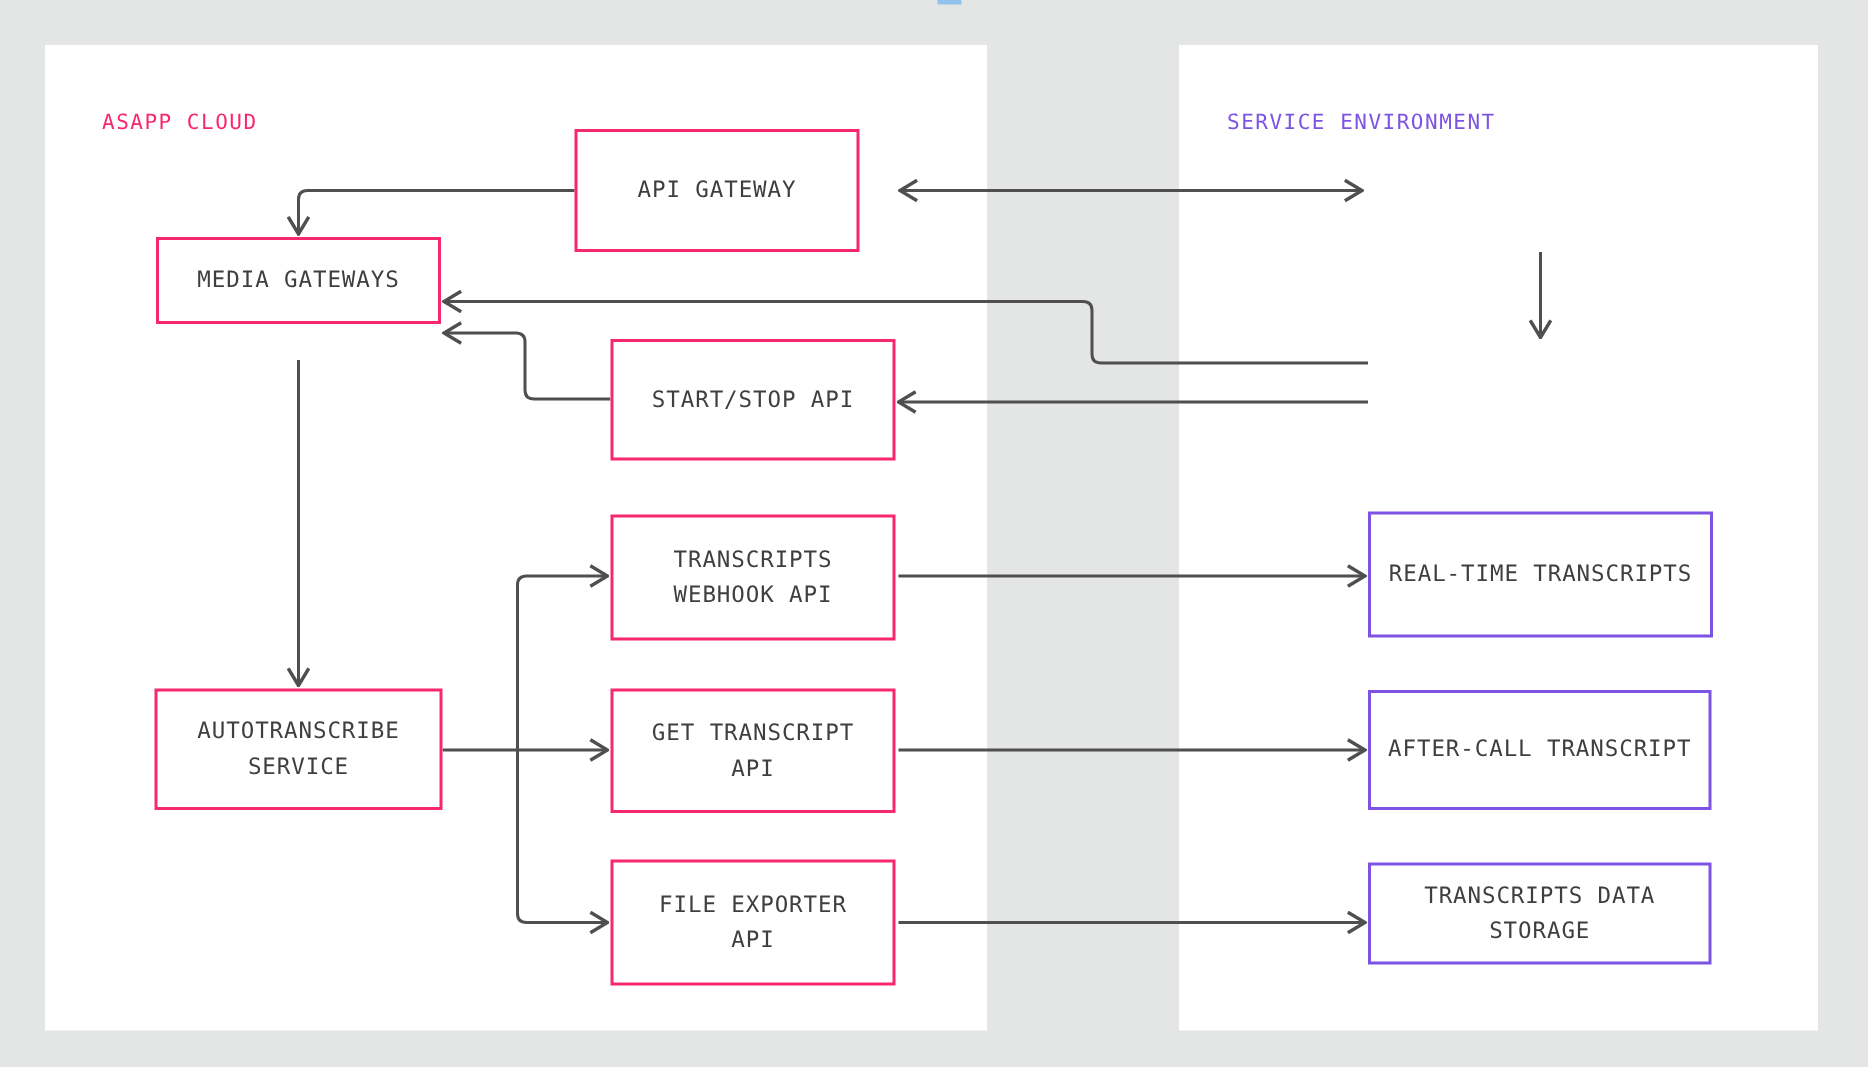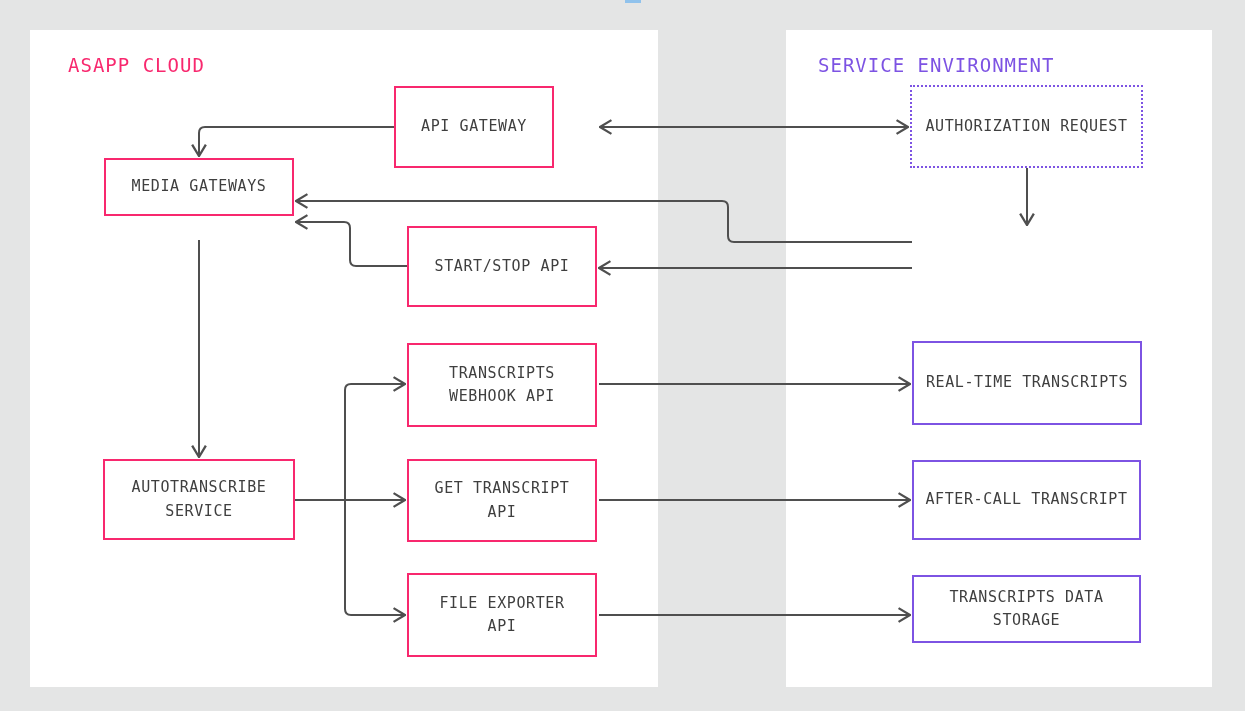--- a/index.html
+++ b/index.html
@@ -7,21 +7,21 @@
     --purple:#7d53e3;
     --line:#4f4f4f;
     --ink:#3f3f3f;
     --bg:#e4e5e5;
     --panel:#ffffff;
   }
   html,body{margin:0;padding:0;}
   body{background:var(--bg);font-family:"DejaVu Sans Mono","Liberation Mono",monospace;}
   .canvas{position:relative;width:1245px;height:711px;background:var(--bg);overflow:hidden;}
   .panel{position:absolute;background:var(--panel);}
-  .region-label{position:absolute;font-size:19px;letter-spacing:1px;white-space:nowrap;}
+  .region-label{position:absolute;font-size:14px;letter-spacing:1px;white-space:nowrap;margin-top:20px;}
   .region-label.pink{color:var(--pink);}
   .region-label.purple{color:var(--purple);}
   .node{
     position:absolute;box-sizing:border-box;background:#fff;
     border:2px solid var(--pink);
     display:flex;align-items:center;justify-content:center;
     text-align:center;color:var(--ink);font-size:15px;letter-spacing:.6px;
     line-height:1.55;white-space:pre-line;
   }
   .node--purple{border-color:var(--purple);}
@@ -61,21 +61,21 @@
     <path d="M 407 266 H 356 Q 350 266 350 260 V 228 Q 350 222 344 222 H 296" marker-end="url(#arrowE)"></path>
     <path d="M 199 240 V 457" marker-end="url(#arrowE)"></path>
     <path d="M 295 500 H 405" marker-end="url(#arrowE)"></path>
     <path d="M 345 500 V 390 Q 345 384 351 384 H 405" marker-end="url(#arrowE)"></path>
     <path d="M 345 500 V 609 Q 345 615 351 615 H 405" marker-end="url(#arrowE)"></path>
     <path d="M 599 384 H 910" marker-end="url(#arrowE)"></path>
     <path d="M 599 500 H 910" marker-end="url(#arrowE)"></path>
     <path d="M 599 615 H 910" marker-end="url(#arrowE)"></path>
   </svg>
 
-  <div class="node" style="left:394px;top:86px;width:160px;height:82px;">
+  <div class="node" style="left:383px;top:86px;width:190px;height:82px;">
     <span>API GATEWAY</span>
   </div>
   <div class="node" style="left:104px;top:158px;width:190px;height:58px;">
     <span>MEDIA GATEWAYS</span>
   </div>
   <div class="node" style="left:407px;top:226px;width:190px;height:81px;">
     <span>START/STOP API</span>
   </div>
   <div class="node" style="left:407px;top:343px;width:190px;height:84px;">
     <span>TRANSCRIPTS
@@ -87,23 +87,20 @@
   </div>
   <div class="node" style="left:407px;top:459px;width:190px;height:83px;">
     <span>GET TRANSCRIPT
 API</span>
   </div>
   <div class="node" style="left:407px;top:573px;width:190px;height:84px;">
     <span>FILE EXPORTER
 API</span>
   </div>
 
-  <div class="node node--purple node--dotted" style="left:910px;top:85px;width:233px;height:83px;">
-    <span>AUTHORIZATION REQUEST</span>
-  </div>
   <div class="node node--purple" style="left:912px;top:341px;width:230px;height:84px;">
     <span>REAL-TIME TRANSCRIPTS</span>
   </div>
   <div class="node node--purple" style="left:912px;top:460px;width:229px;height:80px;">
     <span>AFTER-CALL TRANSCRIPT</span>
   </div>
   <div class="node node--purple" style="left:912px;top:575px;width:229px;height:68px;">
     <span>TRANSCRIPTS DATA
 STORAGE</span>
   </div>

